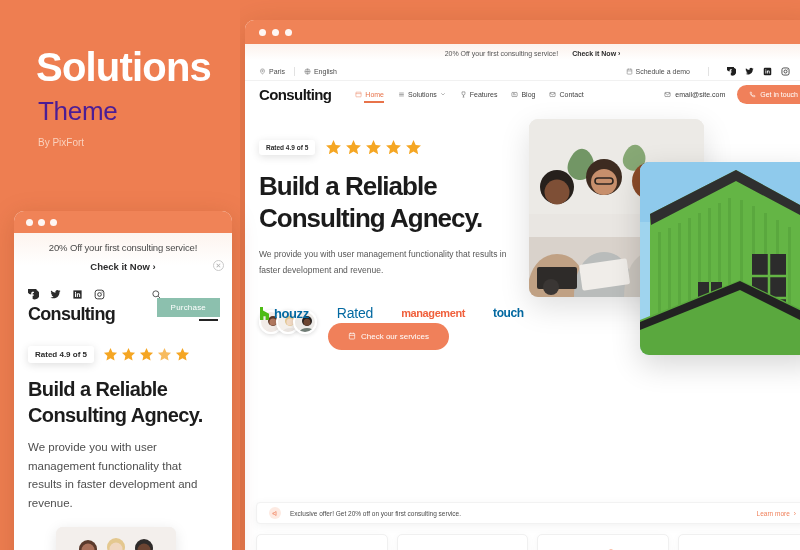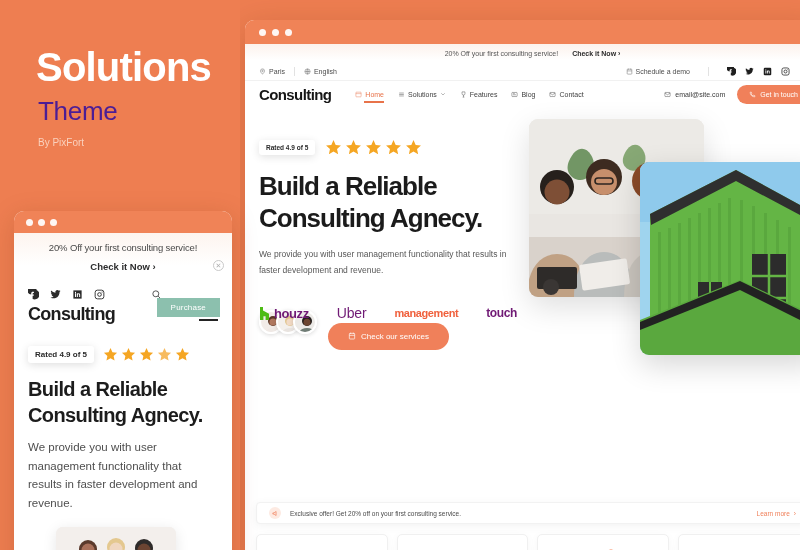--- a/index.html
+++ b/index.html
@@ -190,21 +190,21 @@
     width: 24px; height: 24px; border-radius: 50%;
     border: 2px solid #fff; margin-left: -7px; overflow: hidden;
     box-shadow: 0 1px 4px rgba(0,0,0,0.15); position: relative;
   }
   .avatar:first-child { margin-left: 0; }
   #hero-cta-btn {
     background: #F0805A; color: #fff; border: none; border-radius: 20px;
     font-size: 8px; padding: 9px 20px; display: flex; align-items: center; gap: 5px; margin-top: 28px;
   }
   #hero-brands { position: absolute; left: 14px; top: 198px; display: flex; align-items: center; gap: 28px; }
-  .brand { font-size: 13px; font-weight: bold; color: #701a75; letter-spacing: -0.4px; }
+  .brand { font-size: 13px; font-weight: bold; color: #0369a1; letter-spacing: -0.4px; }
   #brand-houzz { display: flex; align-items: center; gap: 4px; }
   #houzz-mark { width: 11px; height: 13px; }
   #brand-uber { font-weight: 500; font-size: 14px; letter-spacing: -0.2px; }
   #brand-eventbrite { color: #F0603C; font-size: 11px; font-weight: 600; }
   #brand-stripe { font-size: 12px; }
 
   
   #hero-img-people {
     position: absolute; left: 284px; top: 12px;
     width: 175px; height: 178px; border-radius: 9px; overflow: hidden;
@@ -518,21 +518,21 @@
         </div>
       </div>
 
       <div id="hero-brands">
         <span id="brand-houzz" class="brand">
           <svg id="houzz-mark" viewBox="0 0 11 13">
               <path d="M1 0h3v3.4l6 3.4V13H6.6V9.3H4.4V13H1z" fill="#4DBC15"></path>
             </svg>
           <span>houzz</span>
         </span>
-        <span id="brand-uber" class="brand">Uber</span>
+        <span id="brand-uber" class="brand">Rated</span>
         <span id="brand-eventbrite" class="brand">management</span>
         <span id="brand-stripe" class="brand">touch</span>
       </div>
 
       <div id="hero-img-people">
         <svg viewBox="0 0 175 178" width="175" height="178">
           <rect width="175" height="178" fill="#e9e6e2"></rect>
           <rect x="0" y="0" width="175" height="95" fill="#eceae6"></rect>
           <path d="M40 42c6-14 16-16 22-6s2 20-6 24-22-4-16-18z" fill="#4a7a3a" opacity=".75"></path>
           <path d="M95 36c5-12 14-13 19-5s2 17-5 20-19-3-14-15z" fill="#5d8c45" opacity=".7"></path>

